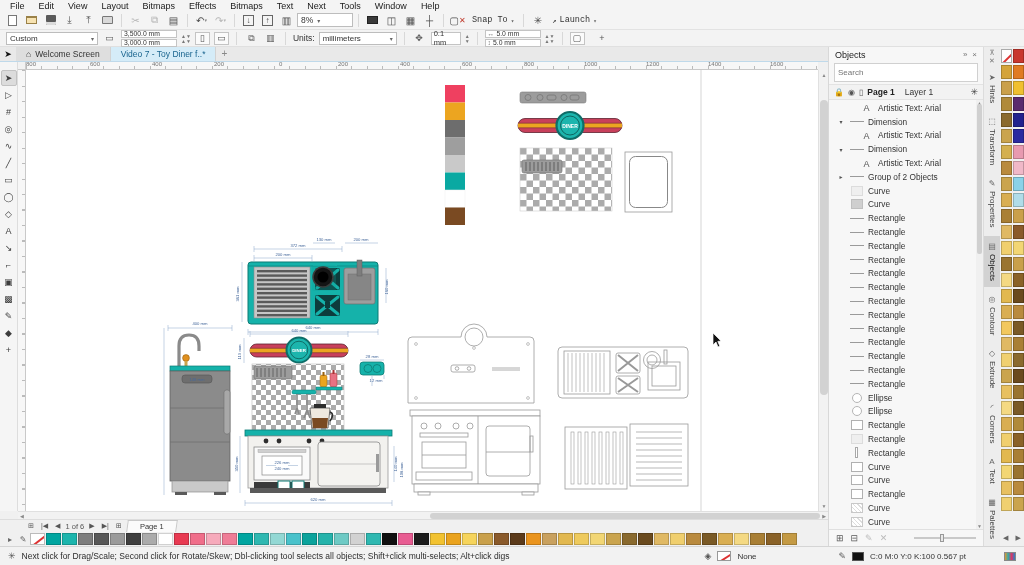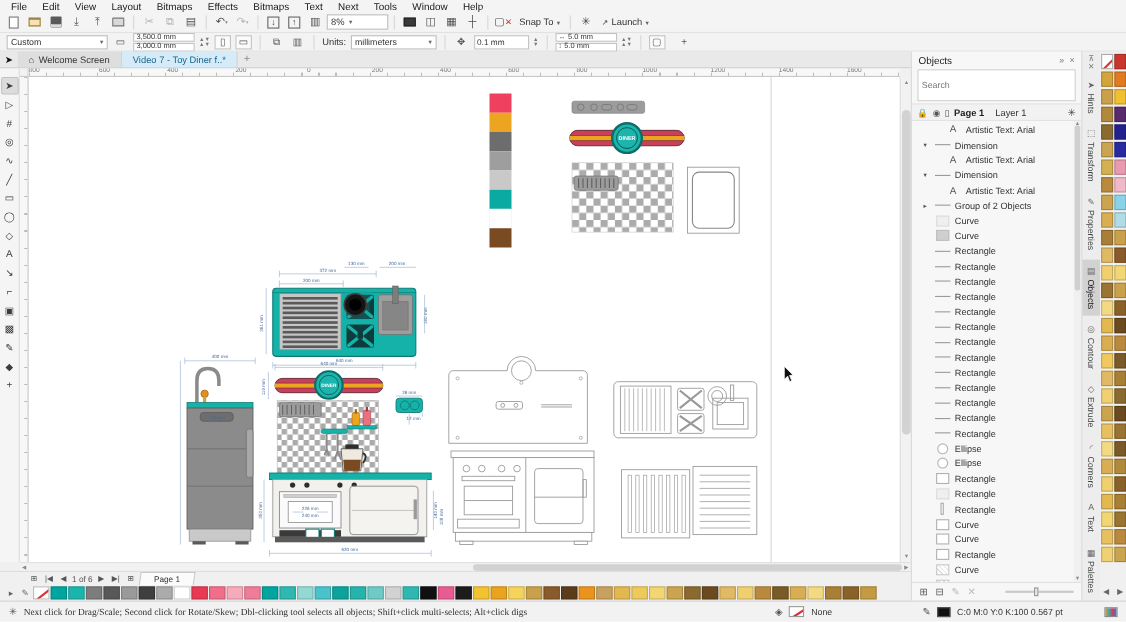--- a/index.html
+++ b/index.html
@@ -16,21 +16,21 @@
   .tbi.dis { color:#b5b5b5; }
   .tbi .csspage { width:9px; height:11px; background:#fff; border:1px solid #777; }
   .tbi .cssfolder { width:11px; height:8px; background:#f7e3b2; border:1px solid #9a8148; border-top-width:2px; }
   .tbi .cssdisk { width:10px; height:10px; background:#5a5a5a; border-radius:1px; box-shadow:inset 0 -3px 0 #dcdcdc; }
   .tbi .cssprint { width:11px; height:8px; background:#d9d9d9; border:1px solid #777; border-radius:1px 1px 0 0; }
   .tbi .boxarrow { width:11px; height:11px; border:1px solid #666; font-size:8px; line-height:9px; text-align:center; color:#444; }
   .tbi .blackrect { width:11px; height:8px; background:#3a3a3a; border:1px solid #222; }
   .tb-sep { width:1px; height:13px; background:#d8d8d8; margin:0 3px; }
   .combo { height:14px; background:#fff; border:1px solid #bdbdbd; display:flex; align-items:center; font-size:8.5px; padding:0 3px; gap:4px; color:#333; }
   .combo .caret { font-size:6px; color:#666; }
-  .tb-label { font-size:8.5px; color:#333; display:flex; align-items:flex-end; gap:3px; padding:0 4px; }
+  .tb-label { font-size:8.5px; color:#333; display:flex; align-items:flex-end; gap:3px; padding:0 4px;font-family:Liberation Mono, monospace; }
   .redx { color:#c0392b; font-size:8px; }
 
   
   #propbar { left:0; top:30px; width:1024px; height:17px; background:#f3f3f3; border-bottom:1px solid #e0e0e0; display:flex; align-items:center; padding-left:6px; gap:4px; z-index:5; }
   .pb-select { height:13px; background:#fff; border:1px solid #bdbdbd; font-size:8px; display:flex; align-items:center; justify-content:space-between; padding:0 3px; color:#333; }
   .stack2 { display:flex; flex-direction:column; gap:1px; }
   .numfield { width:56px; height:8px; background:#fff; border:1px solid #c4c4c4; font-size:6.8px; display:flex; align-items:center; padding:0 2px; color:#333; }
   .spin { font-size:5px; color:#777; line-height:4px; }
   .pbi { width:15px; height:13px; border:1px solid transparent; display:flex; align-items:center; justify-content:center; font-size:9px; color:#555; }
   .pbi.frame { border-color:#c4c4c4; background:#fbfbfb; }
@@ -76,34 +76,34 @@
 
   
   #bpalette { left:0; top:532px; width:828px; height:14px; background:#f0f0f0; display:flex; align-items:center; gap:1px; padding-left:4px; z-index:4; }
   .bp-icon { font-size:8px; color:#666; width:12px; text-align:center; }
   .swatch { width:15px; height:12px; border:1px solid rgba(0,0,0,0.18); }
   .nofill { width:15px; height:12px; background:#fff; border:1px solid #bbb; position:relative; overflow:hidden; }
   .nofill::after { content:""; position:absolute; left:-3px; top:5px; width:24px; height:1.5px; background:#d33; transform:rotate(-38deg); }
 
   
   #statusbar { left:0; top:546px; width:1024px; height:19px; background:#f2f2f2; border-top:1px solid #d5d5d5; display:flex; align-items:center; padding:0 8px; gap:6px; z-index:6; }
-  #statusbar .hint { font-size:8.5px; color:#2d2d2d;font-family:Liberation Serif, serif; }
+  #statusbar .hint { font-size:8.5px; color:#2d2d2d; }
   .sb-right { margin-left:auto; display:flex; align-items:center; gap:6px; }
   .fillswatch { width:14px; height:10px; background:#fff; border:1px solid #999; position:relative; overflow:hidden; }
   .fillswatch::after { content:""; position:absolute; left:-3px; top:4px; width:24px; height:1.5px; background:#d33; transform:rotate(-33deg); }
   .inkswatch { width:12px; height:9px; background:#111; border:1px solid #555; }
   .sb-txt { font-size:8px; color:#333; }
   .sb-gear { font-size:9px; color:#555; }
   .sb-colicon { width:12px; height:9px; background:linear-gradient(90deg,#d93,#3aa,#d36,#28c); border:1px solid #888; }
 
   
   #objects { left:828px; top:47px; width:155px; height:499px; background:#f7f7f7; border-left:1px solid #d8d8d8; z-index:5; display:flex; flex-direction:column; }
   .obj-title { height:15px; display:flex; align-items:center; padding:0 6px; font-size:9px; color:#222; }
   .obj-title .tcons { margin-left:auto; display:flex; gap:5px; color:#777; font-size:8px; }
-  .obj-search { margin:1px 5px 2px 5px; height:29px; background:#fff; border:1px solid #d0d0d0; display:flex; align-items:center; }
+  .obj-search { margin:1px 5px 2px 5px; height:19px; background:#fff; border:1px solid #d0d0d0; display:flex; align-items:center; }
   .obj-search input { border:none; outline:none; width:100%; font-size:8px; padding:0 3px; color:#333; font-family:"Liberation Sans",sans-serif; background:transparent; }
   .obj-head { height:16px; display:flex; align-items:center; gap:4px; padding:0 5px; border-top:1px solid #e3e3e3; border-bottom:1px solid #e3e3e3; background:#f2f2f2; }
   .obj-head .hic { font-size:8px; color:#555; }
   .obj-head .pg { font-size:8.5px; font-weight:bold; color:#222; }
   .obj-head .ly { font-size:8.5px; color:#333; margin-left:6px; }
   .obj-head .gear { margin-left:auto; font-size:9px; color:#444; }
   #objlist { flex:1; overflow:hidden; position:relative; padding-top:1px; }
   .orow { height:13.8px; display:flex; align-items:center; gap:4px; padding-left:8px; }
   .orow .exp { width:8px; font-size:6px; color:#555; text-align:center; }
   .orow .thumb { width:15px; height:10px; display:flex; align-items:center; justify-content:center; }
@@ -244,21 +244,21 @@
   <span class="pbi">⧉</span>
   <span class="pbi">▥</span>
   <span class="tb-sep"></span>
   <span class="pb-label">Units:</span>
   <span class="pb-select" style="width:78px">
     <span>millimeters</span>
     <span style="font-size:6px;color:#666">▾</span>
   </span>
   <span class="tb-sep"></span>
   <span class="pbi">✥</span>
-  <span class="numfield" style="height:13px;width:50px;font-size:7.5px">
+  <span class="numfield" style="height:13px;width:30px;font-size:7.5px">
       <span>0.1 mm</span>
     </span>
   <span class="stack2">
       <span class="spin">▲</span>
       <span class="spin">▼</span>
     </span>
   <span class="tb-sep"></span>
   <span class="stack2">
     <span class="numfield">
         <span style="color:#777;margin-right:2px">↔</span>

